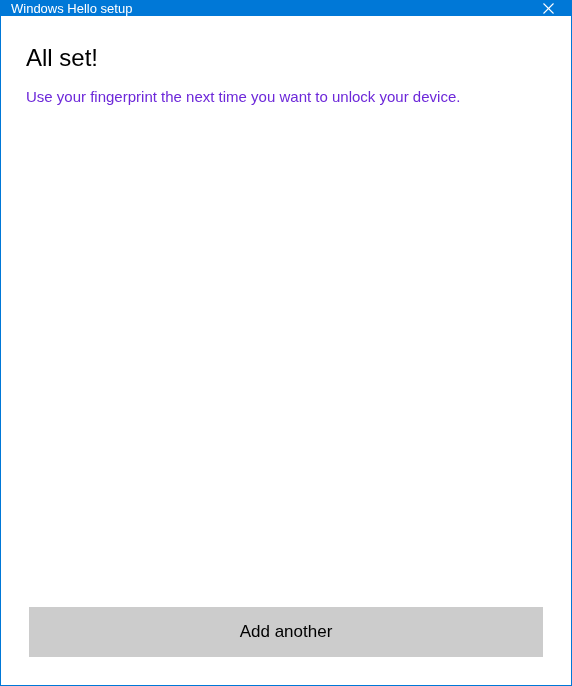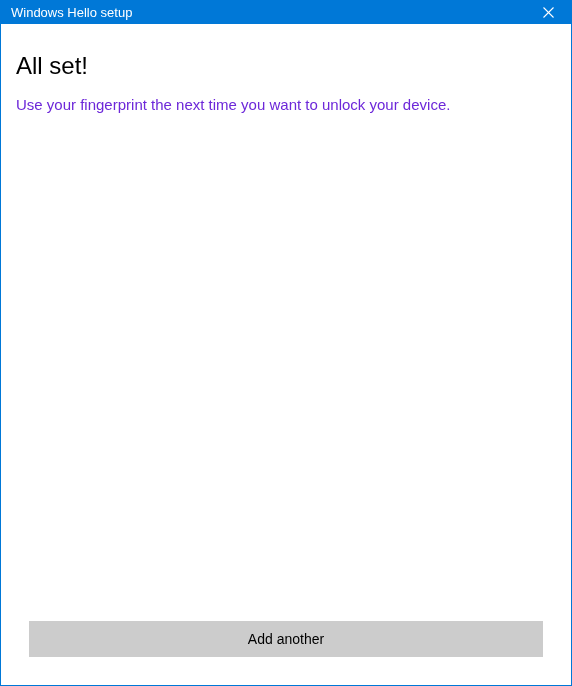--- a/index.html
+++ b/index.html
@@ -16,21 +16,21 @@
     }
     .window {
       width: 572px;
       height: 686px;
       border: 1px solid #0078d7;
       display: flex;
       flex-direction: column;
       background: #fff;
     }
     .titlebar {
-      height: 23px;
+      height: 15px;
       background: #0078d7;
       color: #fff;
       display: flex;
       align-items: center;
       justify-content: space-between;
       padding-left: 10px;
       font-size: 13px;
       font-weight: 400;
     }
     .titlebar-title {
@@ -45,21 +45,21 @@
       cursor: pointer;
     }
     .close-btn svg {
       width: 11px;
       height: 11px;
       stroke: #fff;
       stroke-width: 1.1;
     }
     .content {
       flex: 1;
-      padding: 28px 28px 0 15px;
+      padding: 28px 28px 0 25px;
       color: #000;
     }
     .heading {
       font-size: 24px;
       font-weight: 400;
       margin-bottom: 14px;
       line-height: 1.2;
     }
     .para {
       font-size: 15px;
@@ -68,25 +68,25 @@
       color: #6d28d9;
       max-width: 510px;
     }
     .footer {
       display: flex;
       gap: 6px;
       padding: 0 28px 28px 28px;
     }
     .btn {
       flex: 1;
-      height: 36px;
+      height: 50px;
       background: #cccccc;
       border: none;
       font-family: inherit;
-      font-size: 14px;
+      font-size: 17px;
       color: #000;
       cursor: pointer;
       display: flex;
       align-items: center;
       justify-content: center;
     }
   </style>
 </head>
 <body>
 

